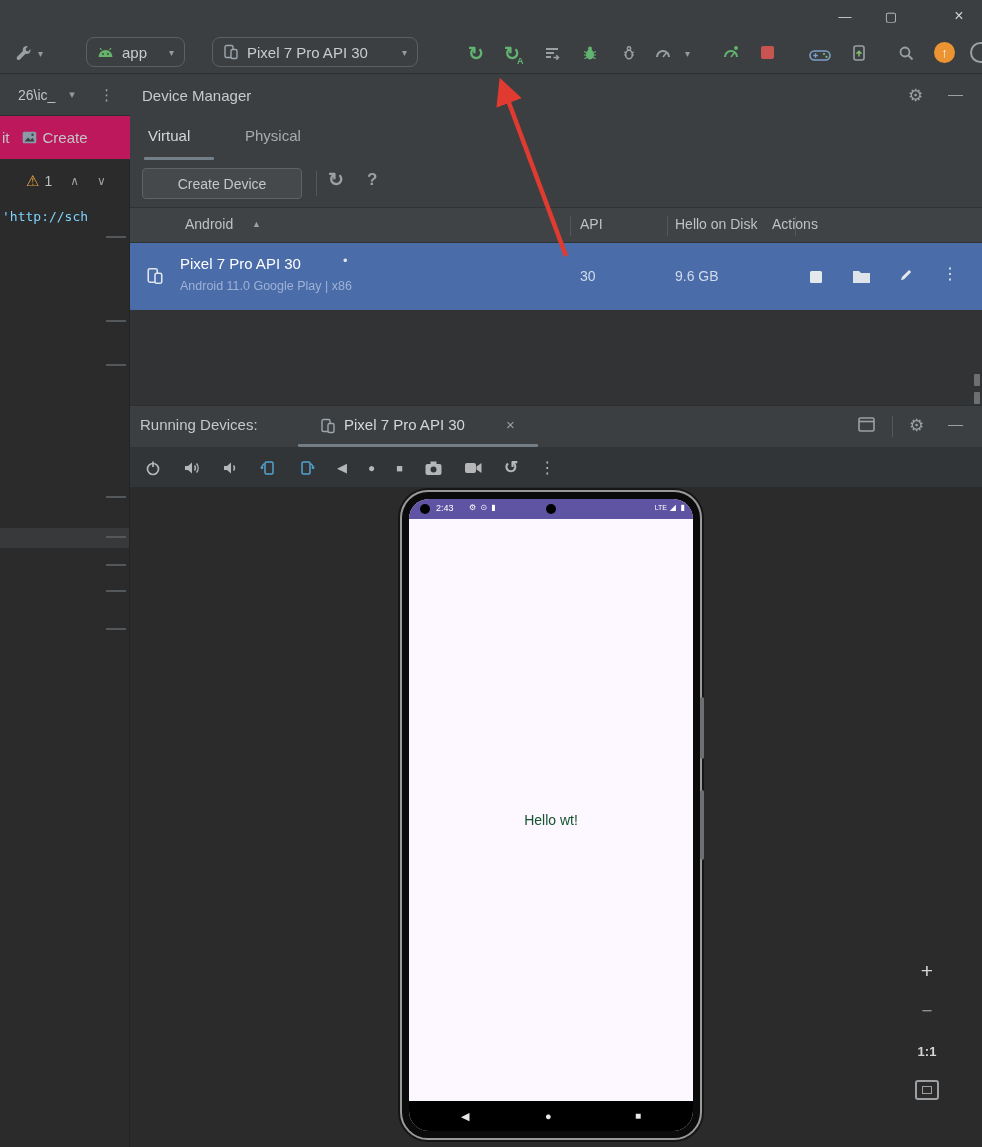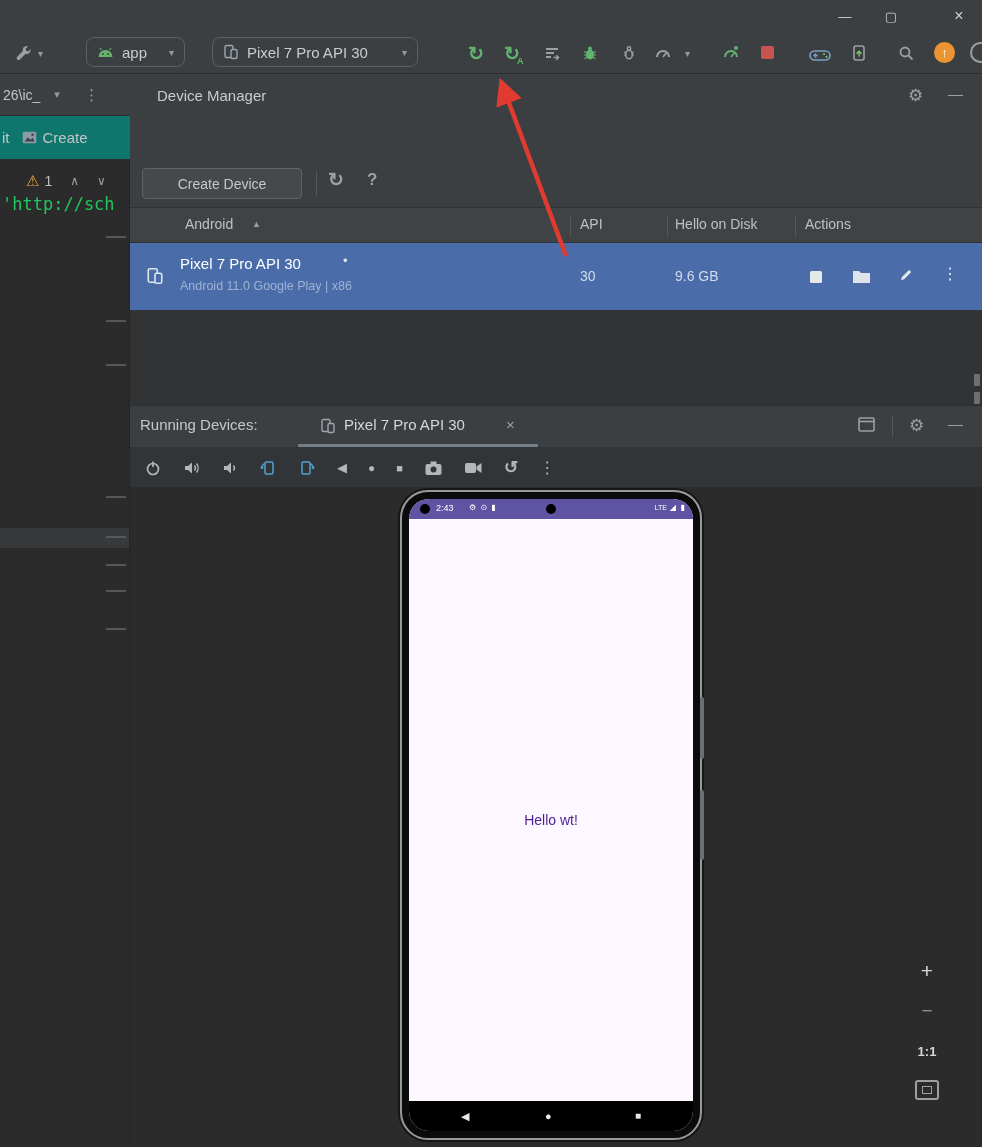--- a/index.html
+++ b/index.html
@@ -144,79 +144,84 @@
           <circle cx="8" cy="8" r="4.5" fill="none" stroke="#9ba0a3" stroke-width="1.8"></circle>
           <line x1="11.5" y1="11.5" x2="15.5" y2="15.5" stroke="#9ba0a3" stroke-width="1.8"></line>
         </svg>
     </div>
     <div class="a" style="left:934px;top:10px;width:21px;height:21px;border-radius:50%;background:#ec9432;display:flex;align-items:center;justify-content:center;color:#fff;font-size:13px;font-weight:bold">↑</div>
     <div class="a" style="left:970px;top:10px;width:21px;height:21px;border-radius:50%;border:2px solid #9ba0a3"></div>
   </div>
 
   <div class="a leftstrip">
     <div class="lsrow" style="top:0;height:42px;background:#3c3f41;border-bottom:1px solid #2c2e2f">
-      <span style="margin-left:3px;color:#c2c4c6;font-size:14px">26\ic_</span>
+      <span style="margin-left:18px;color:#c2c4c6;font-size:14px">26\ic_</span>
       <span class="caret" style="margin-left:14px;font-size:11px">▾</span>
       <span style="margin-left:24px;color:#9ba0a3;font-size:15px">⋮</span>
     </div>
-    <div class="lsrow" style="top:42px;height:44px;background:#0f766e;border-bottom:1px solid #2c2e2f">
+    <div class="lsrow" style="top:42px;height:44px;background:#be185d;border-bottom:1px solid #2c2e2f">
       <span style="margin-left:2px;color:#c2c4c6;font-size:15px">it</span>
       <span class="glyph" style="margin-left:12px">
         <svg width="15" height="13" viewBox="0 0 15 13">
             <rect x="0.7" y="0.7" width="13.6" height="11.6" rx="1.5" fill="#8a9aa6"></rect>
             <path d="M2.5 10.5l3.5-4 2.5 2.5 2-2.2 2 3.7z" fill="#3c3f41"></path>
             <circle cx="10.5" cy="3.8" r="1.2" fill="#3c3f41"></circle>
           </svg>
       </span>
       <span style="margin-left:6px;color:#c2c4c6;font-size:15px">Create</span>
     </div>
     <div class="lsrow" style="top:90px;height:34px">
       <span style="margin-left:26px;color:#e8a33d;font-size:15px">⚠</span>
       <span style="margin-left:5px;color:#bdbfc1;font-size:14px">1</span>
       <span style="margin-left:18px;color:#9ba0a3;font-size:12px">∧</span>
       <span style="margin-left:18px;color:#9ba0a3;font-size:12px">∨</span>
     </div>
-    <div class="lsrow mono" style="top:119px;height:22px;color:#22c55e;font-size:17px">
+    <div class="lsrow mono" style="top:131px;height:22px;color:#7dd3fc;font-size:13px">
       <span style="margin-left:2px">'http://sch</span>
     </div>
     <div class="a" style="left:0;top:454px;width:129px;height:20px;background:#37393b"></div>
     <div class="dash" style="top:162px"></div>
     <div class="dash" style="top:246px"></div>
     <div class="dash" style="top:290px"></div>
     <div class="dash" style="top:422px"></div>
     <div class="dash" style="top:462px"></div>
     <div class="dash" style="top:490px"></div>
     <div class="dash" style="top:516px"></div>
     <div class="dash" style="top:554px"></div>
   </div>
 
   <div class="a dmpanel">
 
     <div class="a flexc" style="left:0;top:0;width:852px;height:43px">
-      <span style="margin-left:27px;font-size:15px;color:#c8cacc">Device Manager</span>
+      <span style="margin-left:12px;font-size:15px;color:#c8cacc">Device Manager</span>
       <span class="a glyph" style="left:778px;top:11px;color:#9ba0a3;font-size:17px">⚙</span>
       <span class="a glyph" style="left:818px;top:11px;color:#9ba0a3;font-size:15px">—</span>
     </div>
 
+    <div class="a" style="left:0;top:43px;width:852px;height:43px">
+      <span class="a" style="left:18px;top:10px;font-size:15px;color:#d4d6d8">Virtual</span>
+      <div class="tabu" style="left:14px;top:40px;width:70px"></div>
+      <span class="a" style="left:115px;top:10px;font-size:15px;color:#a9abad">Physical</span>
+    </div>
 
     <div class="a" style="left:0;top:86px;width:964px;height:47px">
       <div class="a btn" style="left:12px;top:8px;width:160px;height:31px">
         <span>Create Device</span>
       </div>
       <div class="a" style="left:186px;top:11px;width:1px;height:25px;background:#55585a"></div>
       <span class="a glyph" style="left:198px;top:8px;color:#9ba0a3;font-size:19px;font-weight:bold">↻</span>
       <span class="a glyph" style="left:237px;top:10px;color:#9ba0a3;font-size:17px;font-weight:bold">?</span>
     </div>
 
     <div class="a" style="left:0;top:133px;width:852px;height:36px;background:#3f4345;border-top:1px solid #303233;border-bottom:1px solid #303233">
       <span class="a" style="left:55px;top:8px;color:#bfc1c3">Android</span>
       <span class="a" style="left:122px;top:11px;color:#9ba0a3;font-size:9px">▲</span>
       <span class="a" style="left:450px;top:8px;color:#bfc1c3">API</span>
       <span class="a" style="left:545px;top:8px;color:#bfc1c3">Hello on Disk</span>
-      <span class="a" style="left:675px;top:8px;color:#bfc1c3">Actions</span>
+      <span class="a" style="left:642px;top:8px;color:#bfc1c3">Actions</span>
       <div class="colsep" style="left:440px"></div>
       <div class="colsep" style="left:537px"></div>
       <div class="colsep" style="left:665px"></div>
     </div>
 
     <div class="a" style="left:0;top:169px;width:852px;height:67px;background:#4a6da9">
       <span class="a glyph" style="left:16px;top:24px">
         <svg width="18" height="18" viewBox="0 0 16 16">
             <rect x="2" y="1.5" width="8" height="12" rx="1.5" fill="none" stroke="#dfe6f0" stroke-width="1.4"></rect>
             <rect x="8" y="5.5" width="6" height="9" rx="1.5" fill="#4a6da9" stroke="#dfe6f0" stroke-width="1.4"></rect>
@@ -328,21 +333,21 @@
     <div class="screen">
       <div class="statusbar">
         <div class="a" style="left:11px;top:5px;width:10px;height:10px;border-radius:50%;background:#000"></div>
         <span class="a" style="left:27px;top:4px;font-size:9px">2:43</span>
         <span class="a" style="left:60px;top:4px;font-size:8px;letter-spacing:1px">⚙ ⊙ ▮</span>
         <div class="a" style="left:50%;top:5px;width:10px;height:10px;margin-left:-5px;border-radius:50%;background:#000"></div>
         <span class="a" style="right:26px;top:5px;font-size:7px">LTE</span>
         <span class="a" style="right:17px;top:4px;font-size:8px">◢</span>
         <span class="a" style="right:8px;top:4px;font-size:8px">▮</span>
       </div>
-      <div class="a" style="left:0;top:313px;width:100%;text-align:center;color:#4c1d95;font-size:14px">Hello wt!</div>
+      <div class="a" style="left:0;top:313px;width:100%;text-align:center;color:#14532d;font-size:14px">Hello wt!</div>
       <div class="navbar">
         <span class="a" style="left:52px;top:9px;font-size:11px">◀</span>
         <span class="a" style="left:50%;top:9px;margin-left:-6px;font-size:11px">●</span>
         <span class="a" style="right:52px;top:9px;font-size:10px">■</span>
       </div>
     </div>
   </div>
 
   <div class="a zbtn" style="left:914px;top:958px;width:26px;height:26px;font-size:21px">+</div>
   <div class="a zbtn" style="left:914px;top:998px;width:26px;height:26px;font-size:19px;color:#8d9093">−</div>

